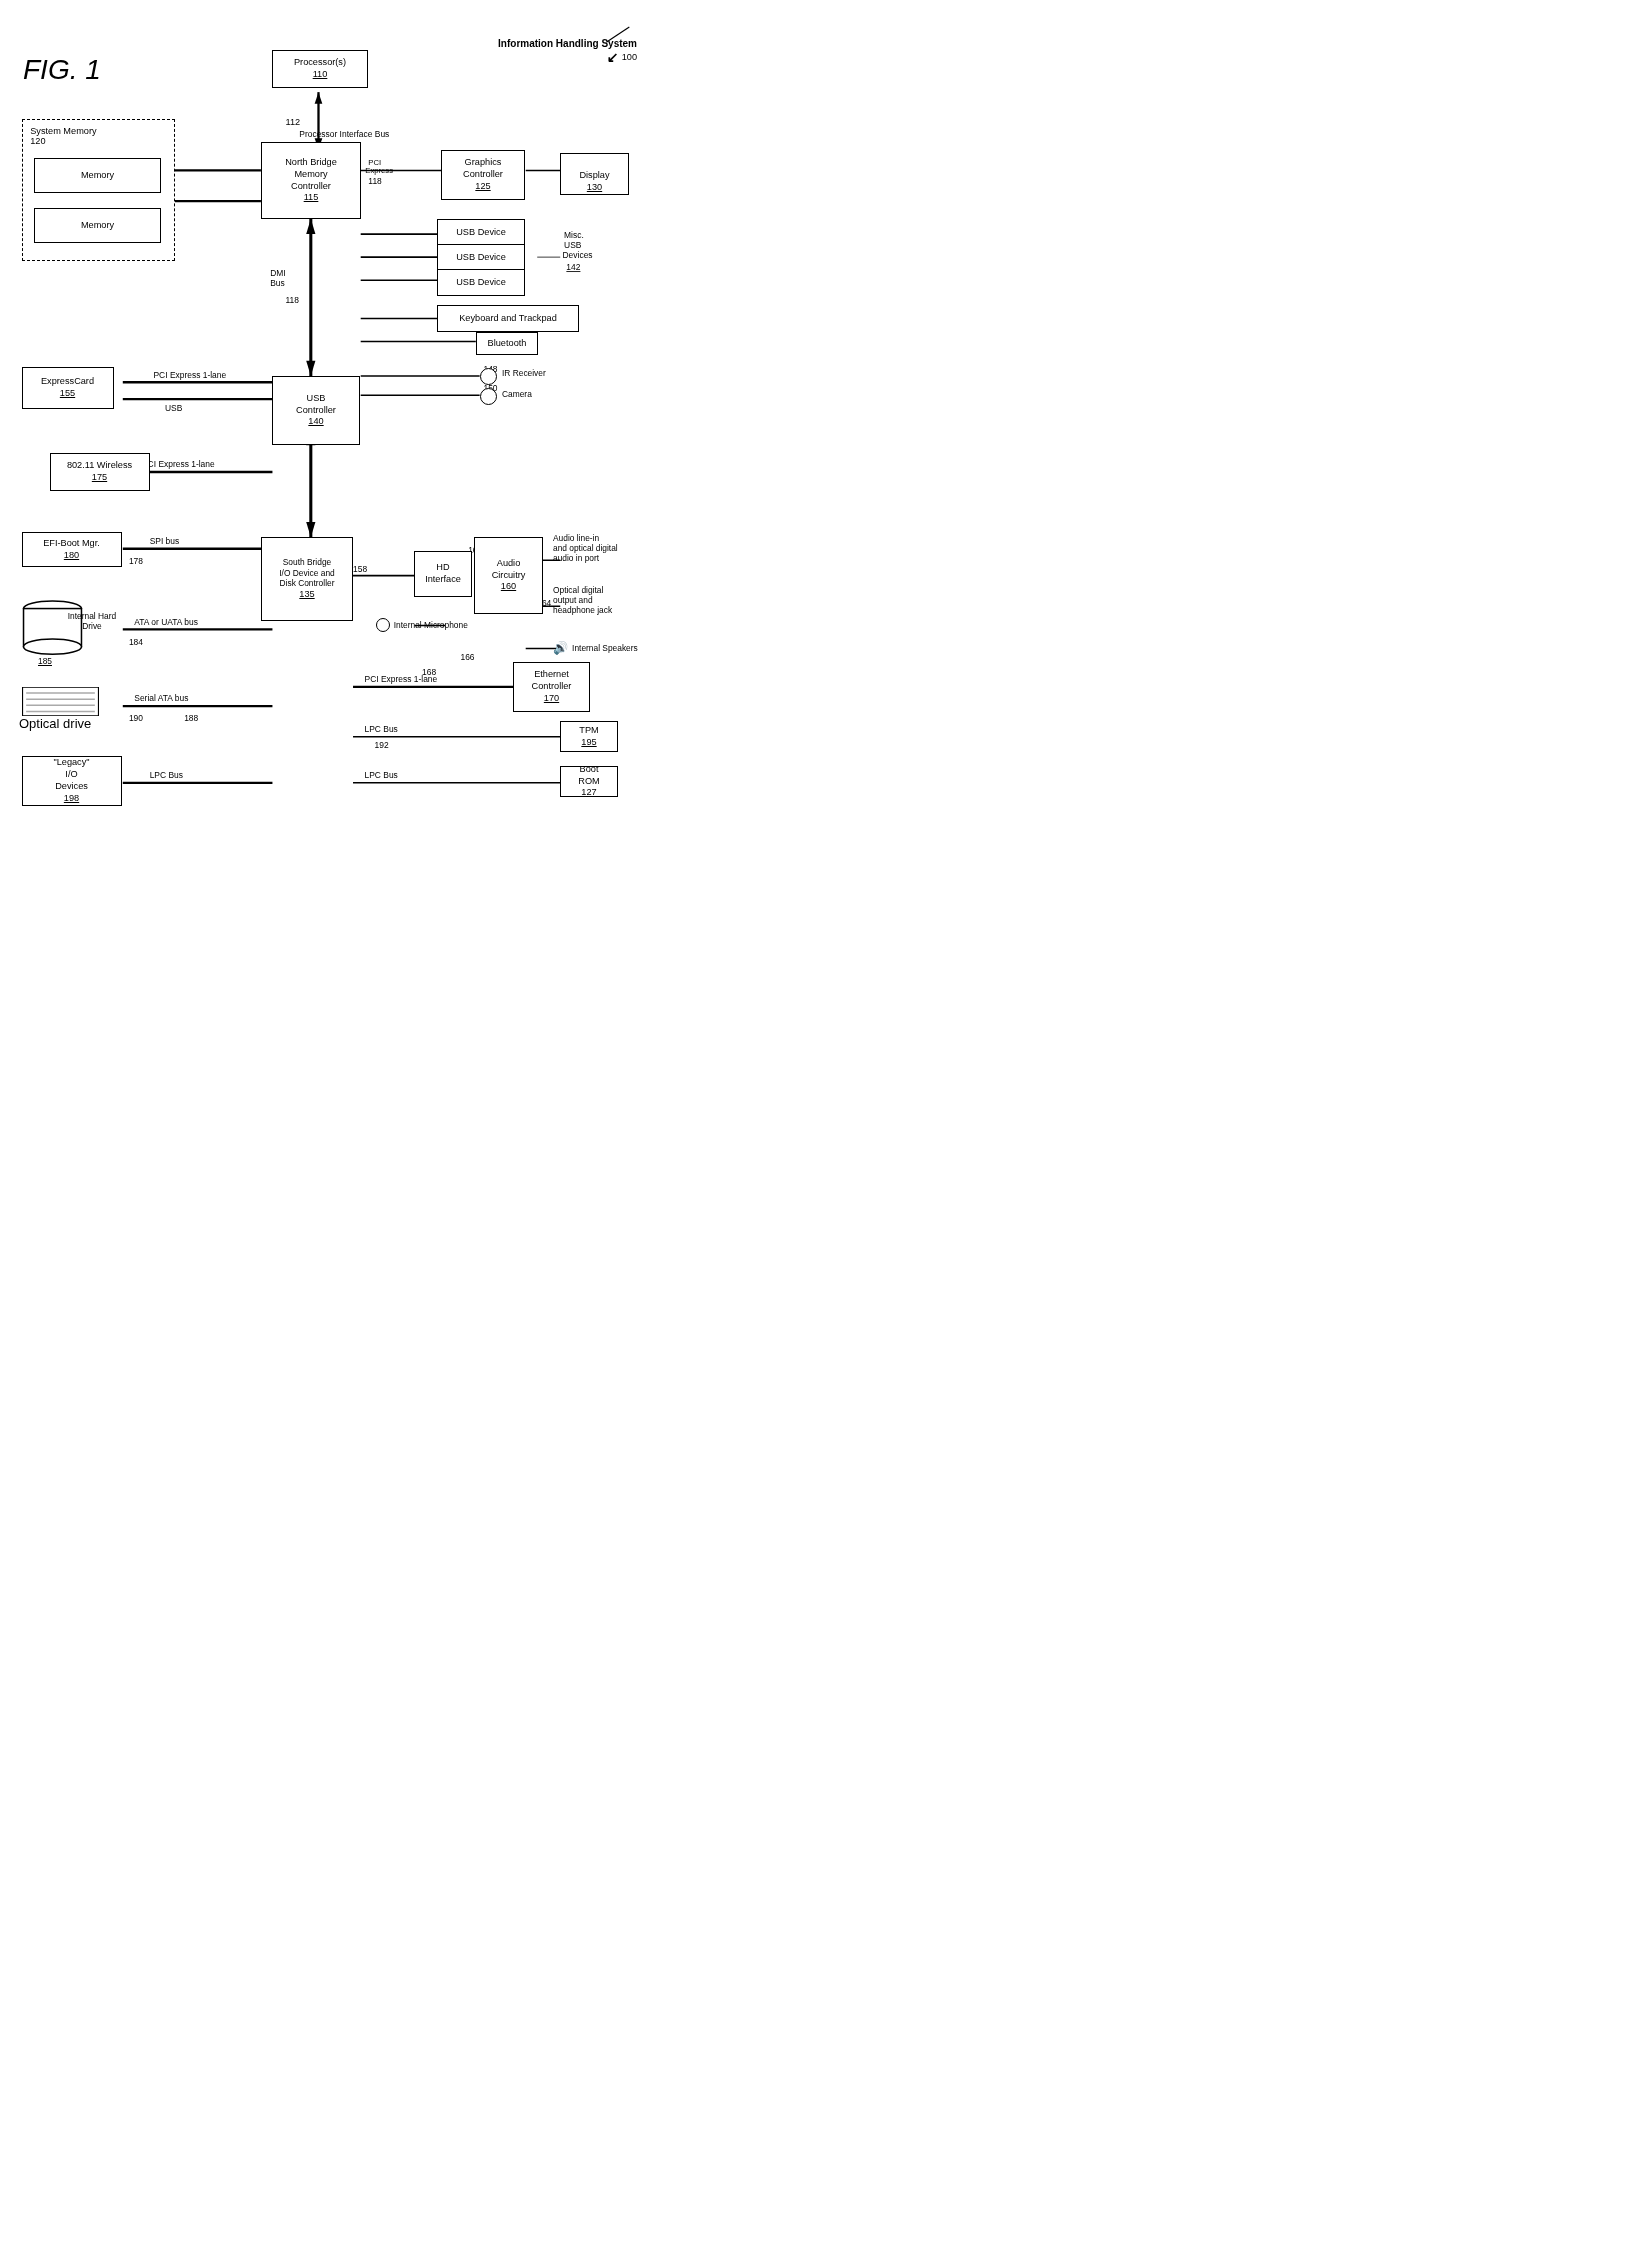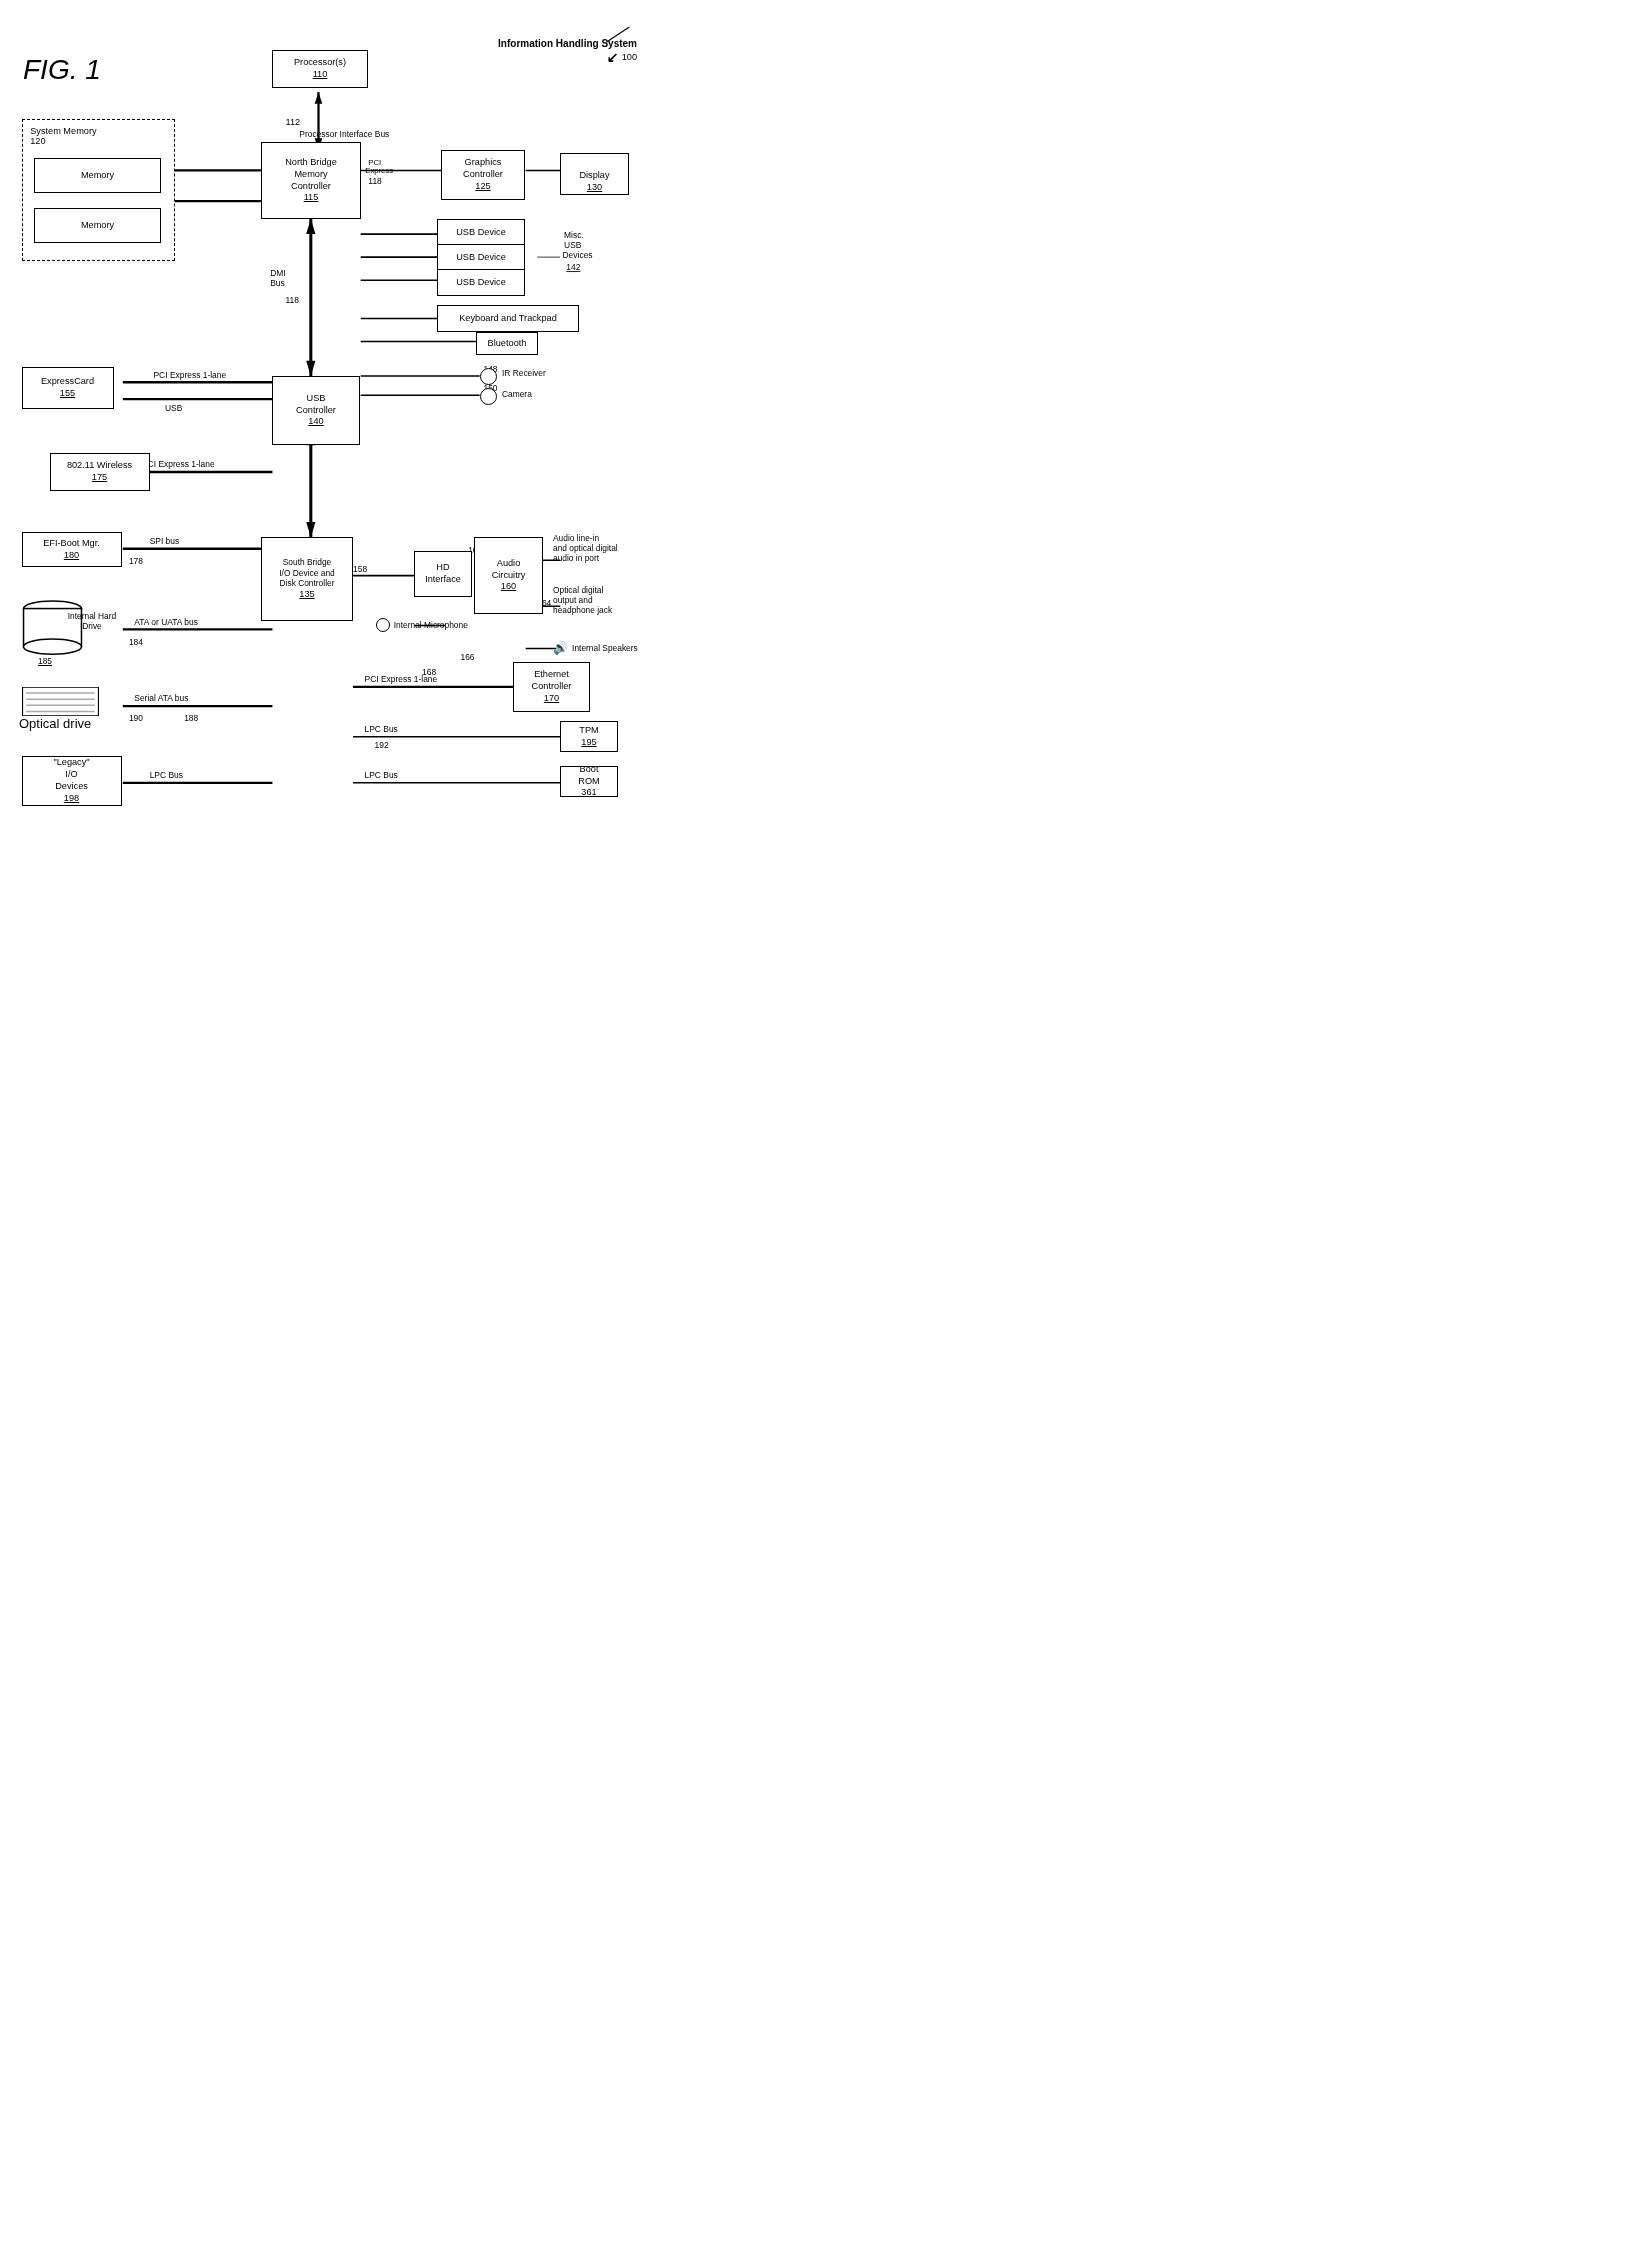--- a/index.html
+++ b/index.html
@@ -388,17 +388,17 @@
   </div>
 
   <div class="box" style="left:560px;top:721px;width:58px;height:31px;">
     <span>TPM</span>
     <span class="num">195</span>
   </div>
 
   <div class="box" style="left:560px;top:766px;width:58px;height:31px;">
     <span style="white-space:pre-line;">Boot
 ROM</span>
-    <span class="num">361</span>
+    <span class="num">127</span>
   </div>
 
 </div>
 
 
 </body></html>

